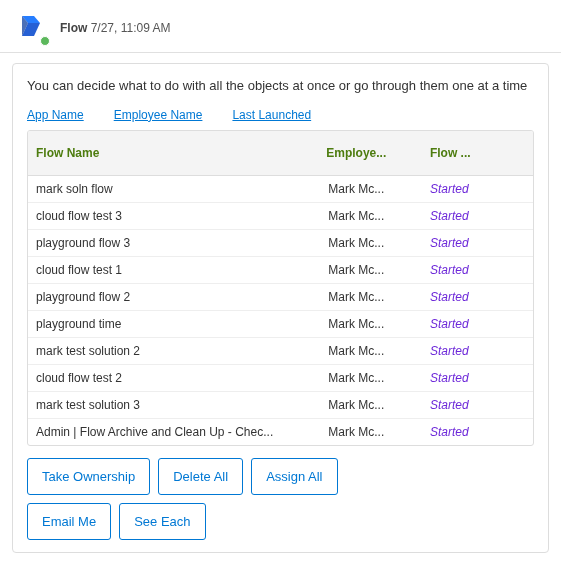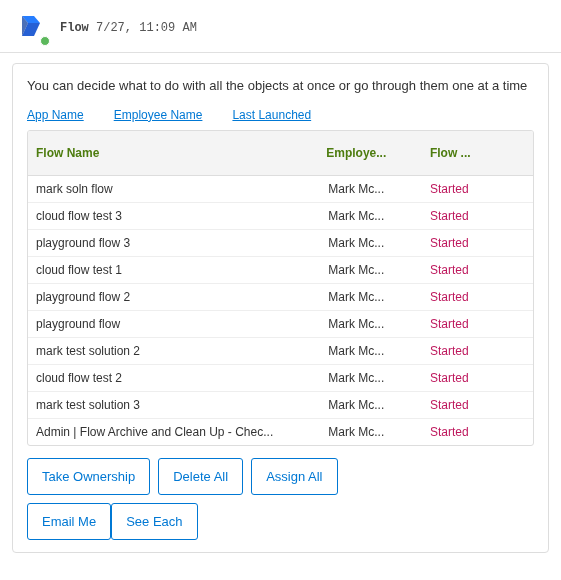--- a/index.html
+++ b/index.html
@@ -9,21 +9,20 @@
       background: #fff;
       width: 561px;
       min-height: 580px;
       color: #333;
     }
     .top-bar {
       display: flex;
       align-items: center;
       padding: 10px 14px 6px 14px;
       border-bottom: 1px solid #e0e0e0;
-      font-family: Liberation Mono, monospace;
     }
     .flow-icon {
       width: 36px;
       height: 36px;
       margin-right: 10px;
       flex-shrink: 0;
       position: relative;
     }
     .flow-icon svg {
       width: 32px;
@@ -103,43 +102,44 @@
       padding: 6px 8px;
       color: #333;
       white-space: nowrap;
       overflow: hidden;
       text-overflow: ellipsis;
     }
     .col-flow { width: 52%; }
     .col-emp  { width: 26%; text-align: center; }
     .col-flow-status { width: 22%; }
     .status-started {
-      color: #be185d;
+      color: #6d28d9;
       font-weight: 500;
+      font-style: italic;
     }
     .btn-row {
       display: flex;
       gap: 8px;
       flex-wrap: wrap;
       margin-bottom: 8px;
     }
     .btn {
       padding: 10px 14px;
       border-radius: 3px;
       font-size: 13px;
       cursor: pointer;
       font-family: inherit;
       border: 1px solid #0078d4;
       color: #0078d4;
       background: #fff;
       white-space: nowrap;
     }
     .btn-row2 {
       display: flex;
-      gap: 0;
+      gap: 8px;
     }
   </style>
 </head>
 <body>
 
 <div class="top-bar">
   <div class="flow-icon">
     <svg viewBox="0 0 32 32" fill="none" xmlns="http://www.w3.org/2000/svg">
 
       <rect width="32" height="32" rx="4" fill="#fff"></rect>
@@ -193,21 +193,21 @@
             <td class="col-flow">cloud flow test 1</td>
             <td class="col-emp">Mark Mc...</td>
             <td class="col-flow-status status-started">Started</td>
           </tr>
           <tr>
             <td class="col-flow">playground flow 2</td>
             <td class="col-emp">Mark Mc...</td>
             <td class="col-flow-status status-started">Started</td>
           </tr>
           <tr>
-            <td class="col-flow">playground flow</td>
+            <td class="col-flow">playground time</td>
             <td class="col-emp">Mark Mc...</td>
             <td class="col-flow-status status-started">Started</td>
           </tr>
           <tr>
             <td class="col-flow">mark test solution 2</td>
             <td class="col-emp">Mark Mc...</td>
             <td class="col-flow-status status-started">Started</td>
           </tr>
           <tr>
             <td class="col-flow">cloud flow test 2</td>

